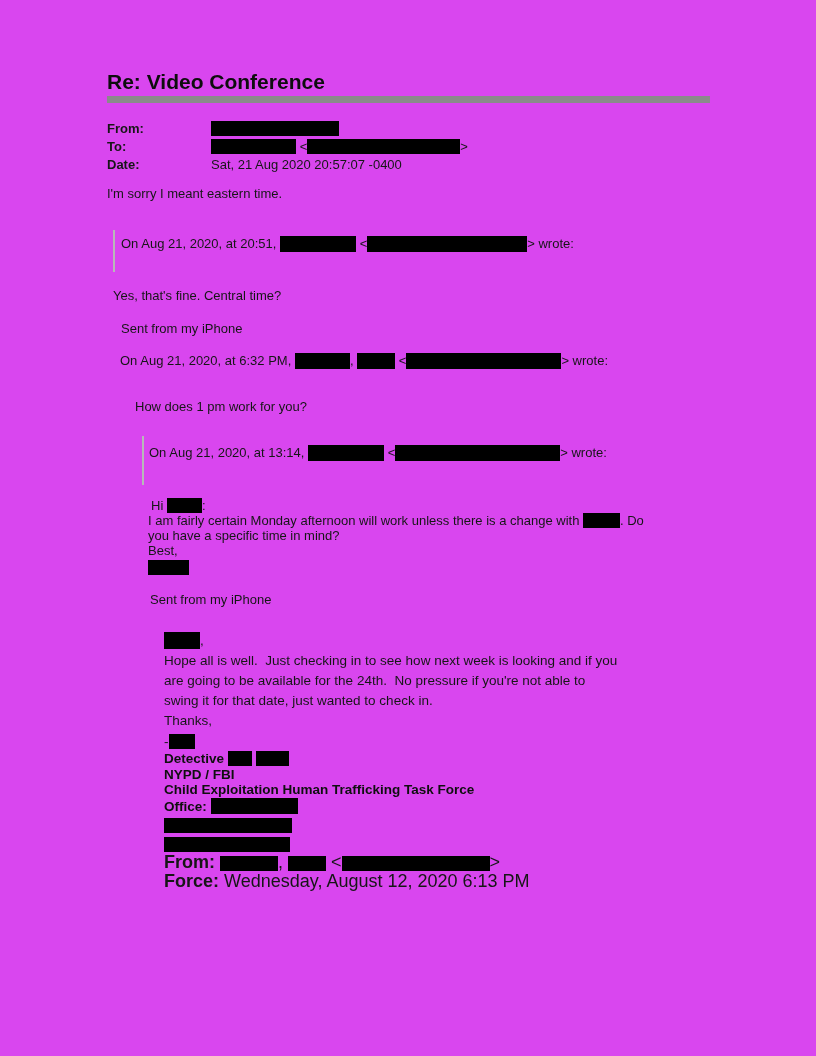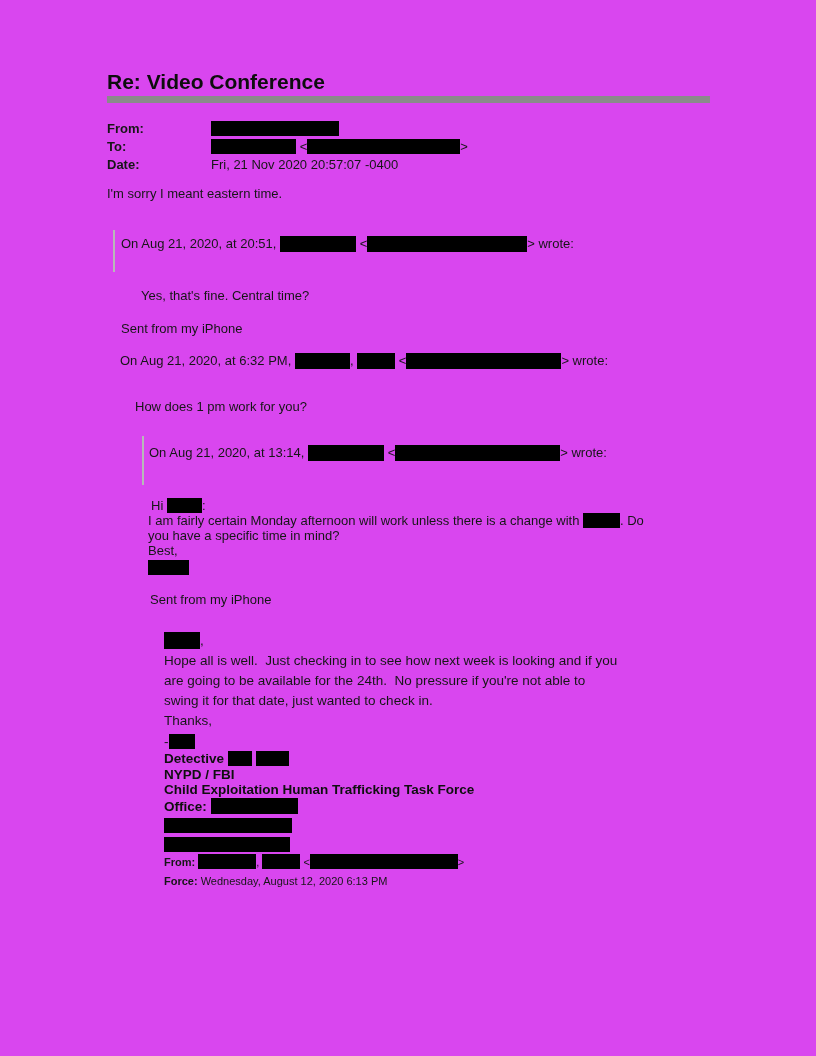--- a/index.html
+++ b/index.html
@@ -42,21 +42,21 @@
     height: 15px;
     vertical-align: -3px;
   }
   .red.tall { height: 16px; vertical-align: -4px; }
   .red.block { display: block; }
 
   .opening { margin: 12px 0 0 0; }
 
   .q-bar { border-left: 2px solid var(--quote-bar, #b8b8b8); }
   .q1hdr  { margin: 29px 0 0 6px;  padding: 6px 0 20px 6px; }
-  .q1body { margin: 16px 0 0 34px; }
+  .q1body { margin: 16px 0 0 6px; }
   .q1sent { margin: 18px 0 0 14px; }
   .q2hdr  { margin: 17px 0 0 13px; }
   .q2body { margin: 30px 0 0 28px; }
   .q3hdr  { margin: 22px 0 0 35px; padding: 9px 0 24px 5px; }
 
   .q3block { margin: 13px 0 0 41px; }
   .q3greet { padding-left: 3px; margin-top: 8px; }
   .q3name  { width: 41px; height: 15px; margin-top: 2px; }
   .q3sent  { margin: 17px 0 0 2px; }
   .q4hdr   { margin: 17px 0 0 2px; }
@@ -66,41 +66,41 @@
   .q4body span { display: block; }
   .signoff { margin-top: 3px; line-height: 15px; }
   .signoff .red { width: 26px; height: 15px; }
 
   .sig { margin-top: 2px; font-size: 13.5px; line-height: 15.5px; font-weight: bold; color: #0f0f0f; }
   .sig .red { height: 15px; }
   .sig .office-red { width: 87px; height: 16px; }
   .phone1 { width: 128px; height: 14px; margin-top: 4px; }
   .phone2 { width: 126px; height: 14px; margin-top: 4px; }
 
-  .fwd { font-size: 11px; line-height: 17px; margin-top: 2px; }
+  .fwd { font-size: 18px; line-height: 17px; margin-top: 2px; }
   .fwd .lbl { font-weight: bold; }
 </style>
 </head>
 <body>
 
 <div class="page">
 
   <h1 class="title">Re: Video Conference</h1>
   <div class="divider"></div>
 
   <div class="meta">
     <div class="meta-row">
       <span class="meta-label">From:</span><span class="red" style="width:128px"></span>
     </div>
     <div class="meta-row">
       <span class="meta-label">To:</span><span class="red" style="width:85px"></span>
       <span>&lt;</span><span class="red" style="width:153px"></span><span>&gt;</span>
     </div>
     <div class="meta-row">
-      <span class="meta-label">Date:</span><span>Fri, 21 Nov 2020 20:57:07 -0400</span>
+      <span class="meta-label">Date:</span><span>Sat, 21 Aug 2020 20:57:07 -0400</span>
     </div>
   </div>
 
   <p class="opening">I'm sorry I meant eastern time.</p>
 
   <div>
 
     <div class="q-bar q1hdr">
       <span>On Aug 21, 2020, at 20:51,</span>
       <span class="red tall" style="width:76px"></span>

